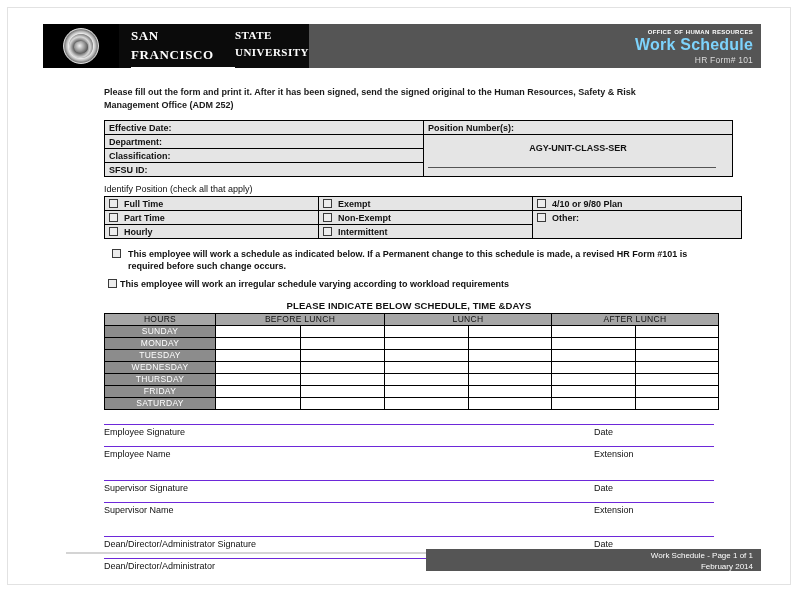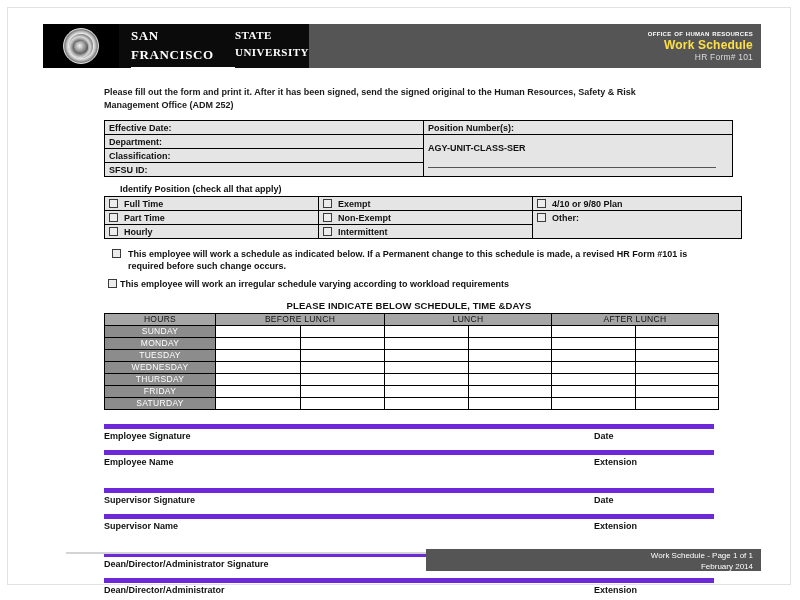--- a/index.html
+++ b/index.html
@@ -116,22 +116,22 @@
   .hr-office {
     color: #ffffff;
     font-size: 8.5px;
     font-weight: bold;
     font-variant: small-caps;
     text-transform: lowercase;
     letter-spacing: 0.3px;
     line-height: 1.1;
   }
   .hr-title {
-    color: #fde047;
-    font-size: 12px;
+    color: #7dd3fc;
+    font-size: 16px;
     font-weight: bold;
     line-height: 1.15;
     letter-spacing: 0.2px;
   }
   .hr-formno {
     color: #dcdcdc;
     font-size: 8.5px;
     line-height: 1.2;
     letter-spacing: 0.2px;
   }
@@ -162,34 +162,34 @@
     border: 1px solid #000000;
     font-size: 9px;
     font-weight: bold;
     color: #111111;
     padding: 1px 4px;
     height: 11px;
     vertical-align: middle;
     background: #e5e5e5;
   }
   .info-table td { height: 11.5px; }
-  .posnum-cell { vertical-align: top; padding-top: 2px; }
+  .posnum-cell { vertical-align: top; padding-top: 2px; text-align: center; }
   .posnum-line {
     display: block;
     border-bottom: 1px solid #555555;
     width: 96%;
     margin-top: 13px;
     height: 1px;
   }
 
   .section-label {
     font-size: 9px;
-    font-weight: bold;
+    font-weight: normal;
     color: #111111;
-    margin: 7px 0 2px 16px;
+    margin: 7px 0 2px 0;
   }
 
   
   .cb {
     display: inline-block;
     width: 9px;
     height: 9px;
     border: 1px solid #3a3a3a;
     background: #ececec;
     vertical-align: -1px;
@@ -245,24 +245,24 @@
     color: #ffffff;
     letter-spacing: 0.3px;
   }
   table.sched td.blank { background: #ffffff; }
 
   
   .sigs { margin-top: 14px; }
   .sig-row {
     display: flex;
     justify-content: space-between;
-    border-top: 5px solid #6d28d9;
+    border-top: 1px solid #6d28d9;
     padding-top: 2px;
     font-size: 9px;
-    font-weight: bold;
+    font-weight: normal;
     color: #111111;
   }
   .sig-row.gap { margin-top: 21px; }
   .sig-row.tight { margin-top: 9px; }
   .sig-right { width: 120px; }
 
   
   .footer-rule {
     position: absolute;
     left: 58px;

